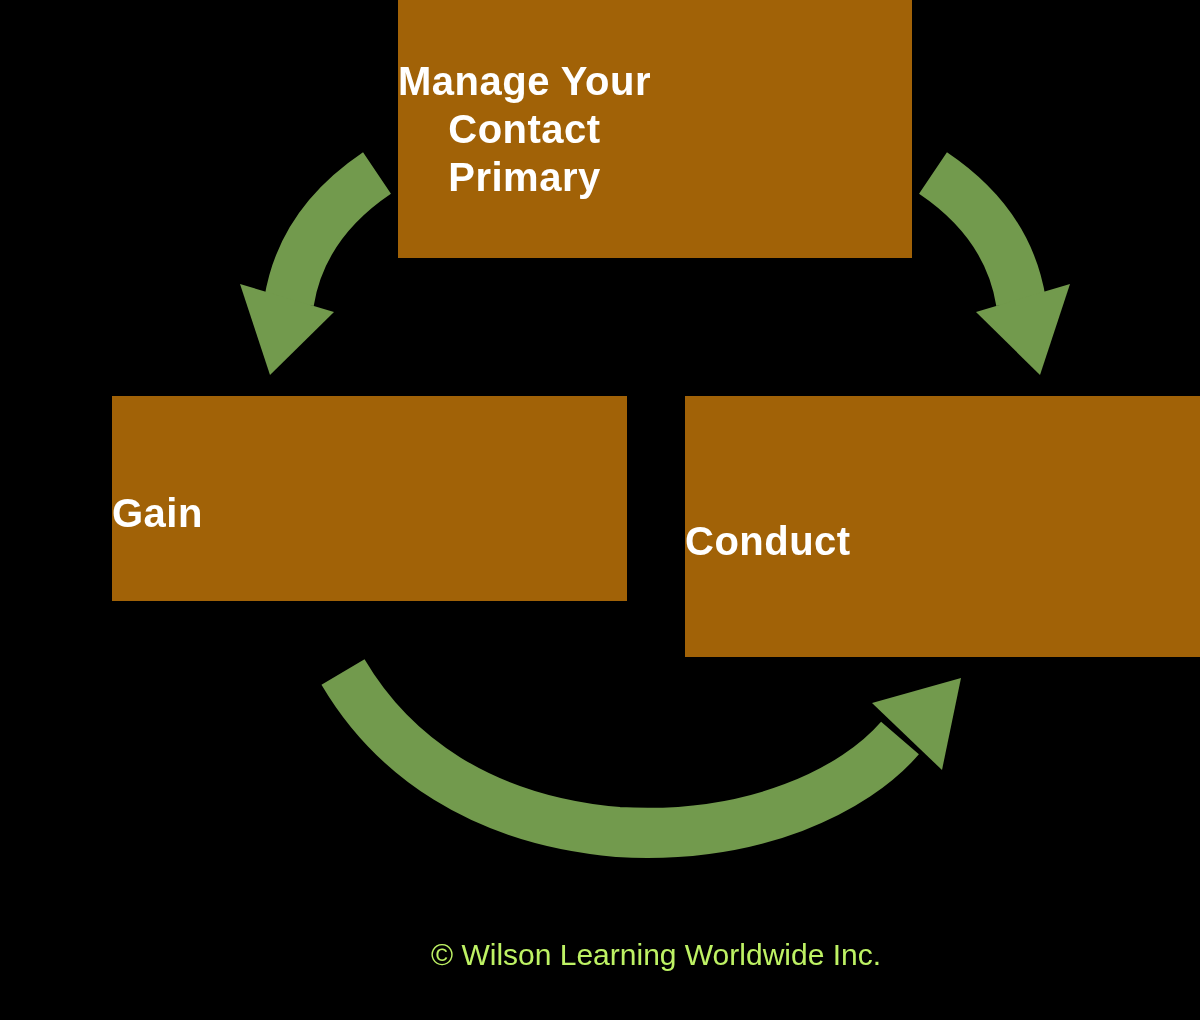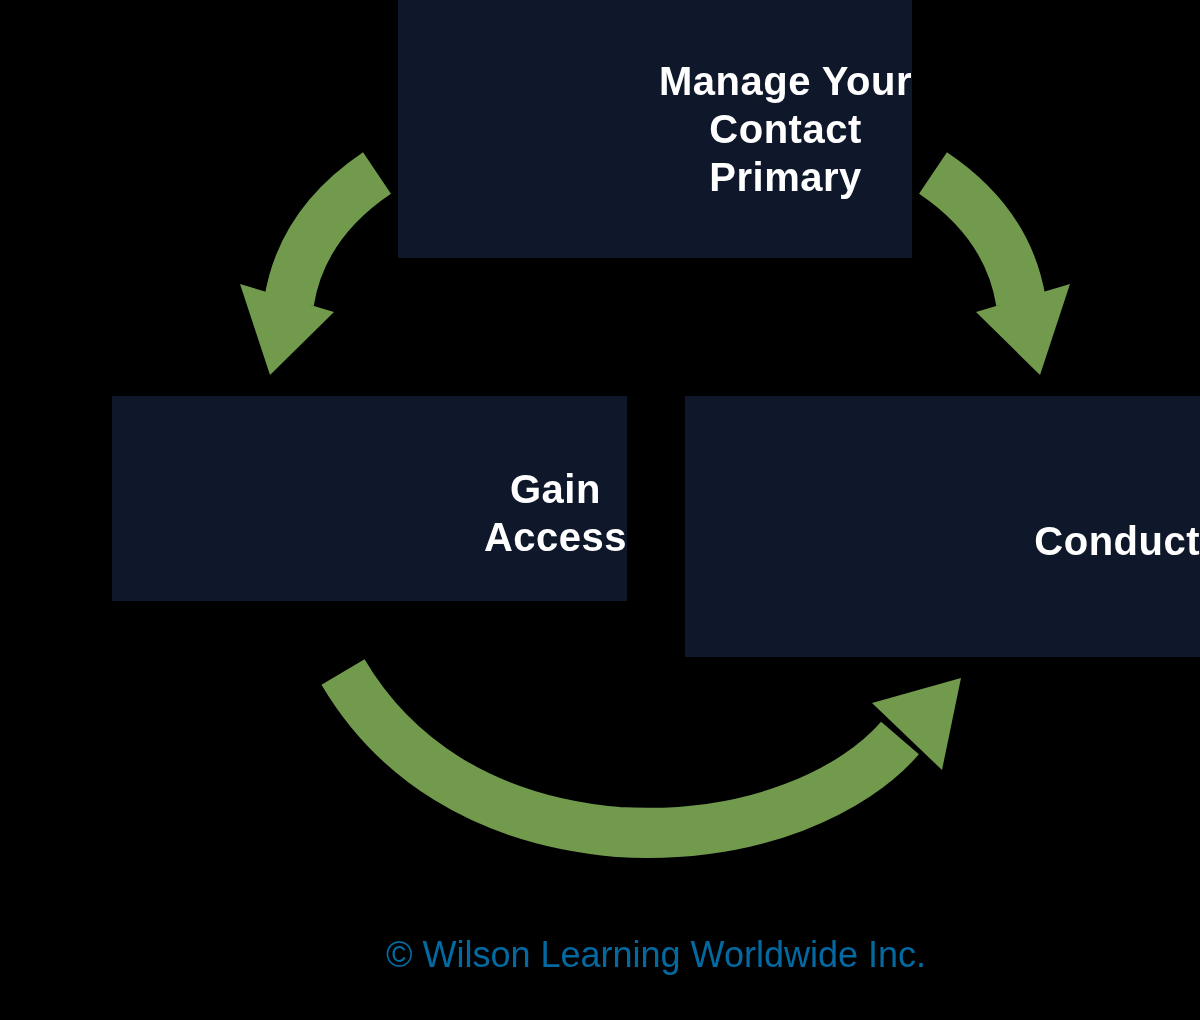--- a/index.html
+++ b/index.html
@@ -17,46 +17,46 @@
   }
   .arrows-svg {
     position: absolute;
     left: 0;
     top: 0;
     width: 1200px;
     height: 1020px;
   }
   .node-box {
     position: absolute;
-    background: #0f172a;
+    background: #a16207;
     color: #FFFFFF;
     display: flex;
     align-items: center;
-    justify-content: flex-end;
+    justify-content: flex-start;
     text-align: center;
   }
   .node-lines {
     font-weight: bold;
     font-size: 40px;
     line-height: 48px;
     letter-spacing: 0.5px;
   }
   .node-top    { left: 398px; top: 0;     width: 514px; height: 258px; }
   .node-left   { left: 112px; top: 396px; width: 515px; height: 205px; }
   .node-right  { left: 685px; top: 396px; width: 515px; height: 261px; }
   .node-left .node-lines,
   .node-right .node-lines { transform: translateY(14px); }
   .footer-copyright {
     position: absolute;
     left: 656px;
     top: 936px;
     transform: translateX(-50%);
     white-space: nowrap;
-    color: #0369a1;
-    font-size: 36px;
+    color: #bef264;
+    font-size: 30px;
     line-height: 38px;
   }
 </style>
 </head>
 <body>
 
 <div class="canvas">
 
   <svg class="arrows-svg" viewBox="0 0 1200 1020" aria-hidden="true">
 
@@ -80,21 +80,20 @@
     <div class="node-lines">
       <div>Manage Your</div>
       <div>Contact</div>
       <div>Primary</div>
     </div>
   </div>
 
   <div class="node-box node-left">
     <div class="node-lines">
       <div>Gain</div>
-      <div>Access</div>
     </div>
   </div>
 
   <div class="node-box node-right">
     <div class="node-lines">
       <div>Conduct</div>
     </div>
   </div>
 
   <div class="footer-copyright">© Wilson Learning Worldwide Inc.</div>

